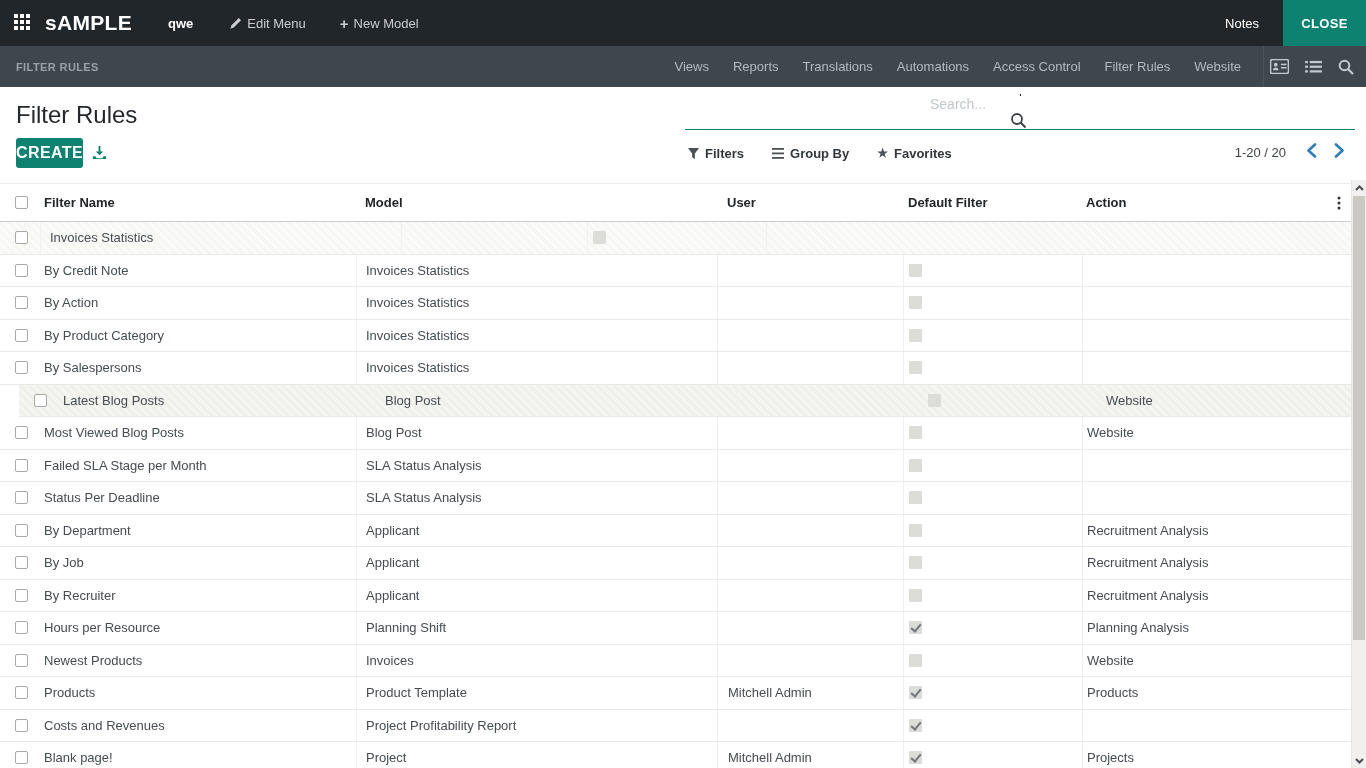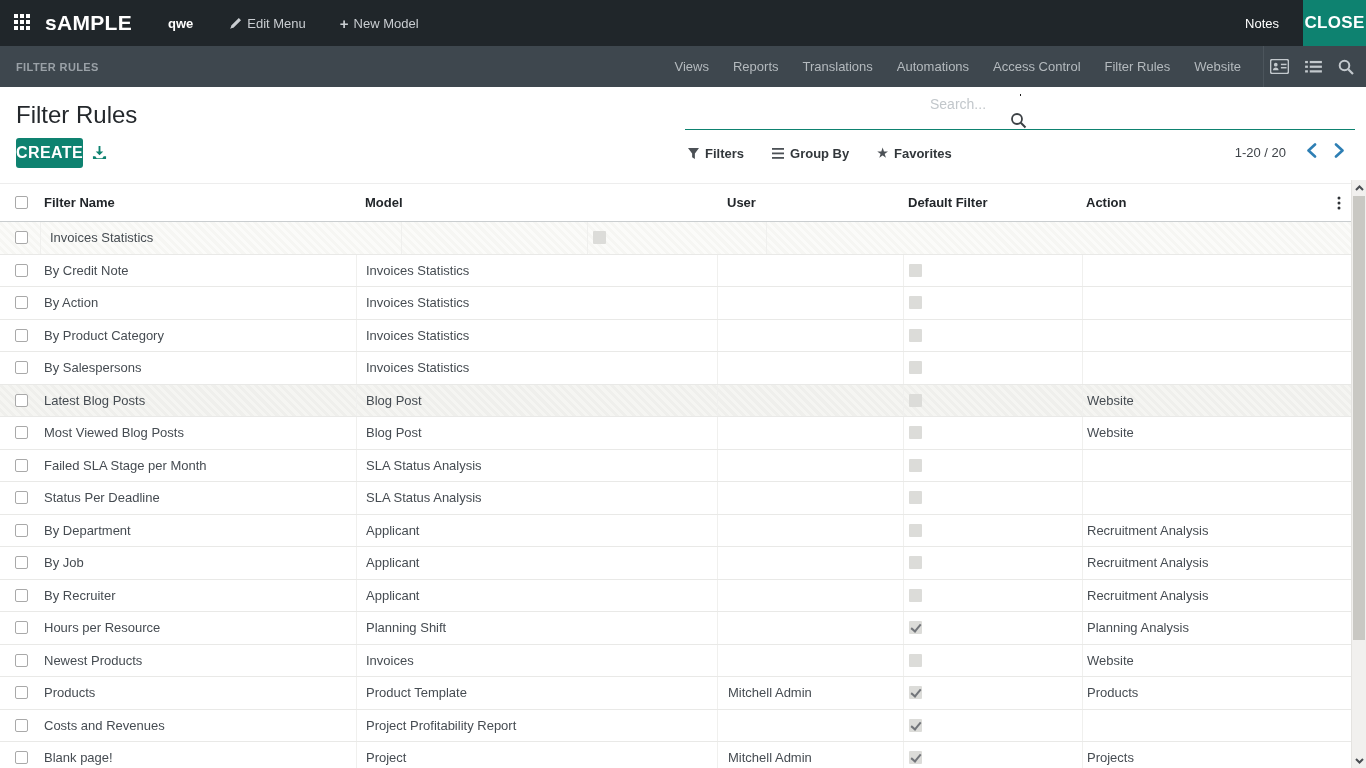--- a/index.html
+++ b/index.html
@@ -16,22 +16,22 @@
   .apps-grid span { background:#fff; width:4px; height:4px; }
   .brand { margin-left:13px; font-size:21px; font-weight:700; letter-spacing:.3px; }
   .nav-item { font-size:13px; color:#fff; cursor:pointer; display:flex; align-items:center; gap:5px; }
   .nav-item.dim { color:#c9cdd1; }
   .nav-qwe { margin-left:36px; font-weight:700; }
   .nav-edit { margin-left:36px; }
   .nav-new { margin-left:34px; }
   .plus-glyph { font-weight:700; font-size:15px; line-height:1; }
   .nav-spacer { flex:1; }
   .nav-notes { margin-right:24px; }
-  .close-btn { height:46px; width:63px; background:#0e8270; color:#fff; border:none;
-               font-family:inherit; font-size:17px; font-weight:700; letter-spacing:.3px; cursor:pointer; }
+  .close-btn { height:46px; width:83px; background:#0e8270; color:#fff; border:none;
+               font-family:inherit; font-size:13px; font-weight:700; letter-spacing:.3px; cursor:pointer; }
 
   
   .subnav { position:absolute; top:46px; left:0; right:0; height:41px; background:#3e474e;
             display:flex; align-items:center; }
   .breadcrumb { margin-left:16px; font-size:11px; font-weight:700; letter-spacing:.4px; color:#9aa1a7; }
   .subnav-spacer { flex:1; }
   .subnav-menu { display:flex; align-items:center; }
   .subnav-menu .m-item { padding:0 12px; font-size:13px; color:#b4babe; cursor:pointer; line-height:41px; }
   .subnav-divider { width:1px; height:41px; background:#4c555c; margin:0 6px 0 10px; }
   .subnav-icons { display:flex; align-items:center; gap:16px; margin-right:12px; }
@@ -59,21 +59,21 @@
   .pager-nav { position:absolute; right:21px; top:143px; display:flex; gap:17px; }
   .pager-nav .chv { cursor:pointer; display:flex; }
 
   
   .list { position:absolute; left:0; top:183px; width:1351px; }
   .list-header { display:flex; align-items:center; height:39px; border-top:1px solid #ededed;
                  border-bottom:1px solid #c9cdcf; font-size:13px; font-weight:700; color:#22262a; }
   .list-row { display:flex; align-items:center; height:32.5px; border-bottom:1px solid #e9e9e7;
               font-size:13px; color:#464c52; cursor:pointer; background:#fff; }
   .list-row.shade-light { background:repeating-linear-gradient(45deg,#fbfbf9 0 3px,#f6f6f3 3px 6px); }
-  .list-row.shade-strong { background:repeating-linear-gradient(45deg,#f5f5f2 0 3px,#efefec 3px 6px); }
+  .list-row.shade-strong { background:repeating-linear-gradient(45deg,#f5f5f2 0 3px,#efefec 3px 6px);margin-left:19px; }
   .cell { display:flex; align-items:center; height:100%; overflow:hidden; white-space:nowrap; }
   .c-check   { width:40px;  padding-left:15px; }
   .c-name    { width:316px; padding-left:4px; }
   .c-model   { width:361px; padding-left:9px;  border-left:1px solid #f0f0ee; }
   .c-user    { width:186px; padding-left:10px; border-left:1px solid #f0f0ee; }
   .c-default { width:179px; padding-left:5px;  border-left:1px solid #f0f0ee; }
   .c-action  { width:245px; padding-left:4px;  border-left:1px solid #f0f0ee; }
   .c-more    { flex:1; justify-content:center; }
   .list-header .c-model, .list-header .c-user, .list-header .c-default,
   .list-header .c-action { border-left:none; }

